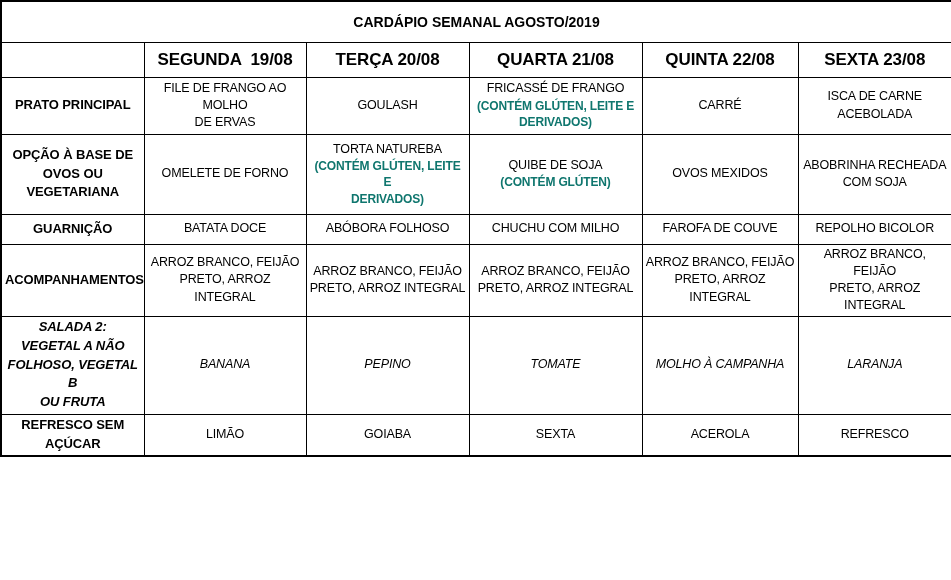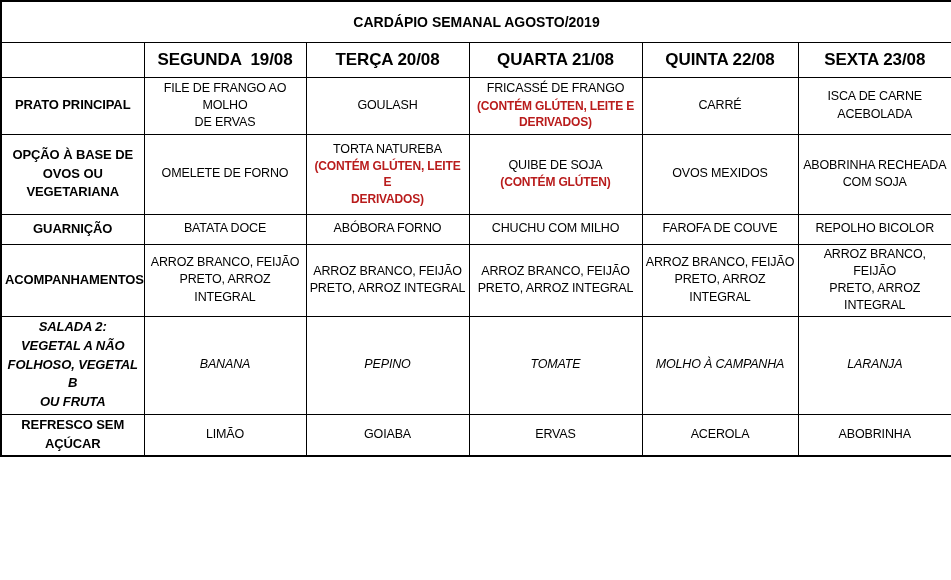--- a/index.html
+++ b/index.html
@@ -51,21 +51,21 @@
     line-height: 1.45;
     letter-spacing: -0.1px;
   }
   .data-cell {
     font-size: 12.5px;
     line-height: 1.38;
     letter-spacing: -0.15px;
   }
   .allergen {
     display: block;
-    color: #b91c1c;
+    color: #0f766e;
     font-weight: bold;
     font-size: 12px;
     letter-spacing: -0.15px;
   }
 </style>
 </head>
 <body>
 
 <div class="page">
   <table class="menu">
@@ -112,21 +112,21 @@
 DERIVADOS)</span></td>
       <td class="data-cell"><span>QUIBE DE SOJA</span><span class="allergen">(CONTÉM GLÚTEN)</span></td>
       <td class="data-cell"><span>OVOS MEXIDOS</span></td>
       <td class="data-cell"><span>ABOBRINHA RECHEADA
 COM SOJA</span></td>
     </tr>
 
     <tr class="r-guarn">
       <td class="label-cell">GUARNIÇÃO</td>
       <td class="data-cell"><span>BATATA DOCE</span></td>
-      <td class="data-cell"><span>ABÓBORA FORNO</span></td>
+      <td class="data-cell"><span>ABÓBORA FOLHOSO</span></td>
       <td class="data-cell"><span>CHUCHU COM MILHO</span></td>
       <td class="data-cell"><span>FAROFA DE COUVE</span></td>
       <td class="data-cell"><span>REPOLHO BICOLOR</span></td>
     </tr>
 
     <tr class="r-acomp">
       <td class="label-cell">ACOMPANHAMENTOS</td>
       <td class="data-cell"><span>ARROZ BRANCO, FEIJÃO
 PRETO, ARROZ INTEGRAL</span></td>
       <td class="data-cell"><span>ARROZ BRANCO, FEIJÃO
@@ -151,19 +151,19 @@
       <td class="data-cell"><span>MOLHO À CAMPANHA</span></td>
       <td class="data-cell"><span>LARANJA</span></td>
     </tr>
 
 
     <tr class="r-refs">
       <td class="label-cell">REFRESCO SEM
 AÇÚCAR</td>
       <td class="data-cell"><span>LIMÃO</span></td>
       <td class="data-cell"><span>GOIABA</span></td>
-      <td class="data-cell"><span>ERVAS</span></td>
+      <td class="data-cell"><span>SEXTA</span></td>
       <td class="data-cell"><span>ACEROLA</span></td>
-      <td class="data-cell"><span>ABOBRINHA</span></td>
+      <td class="data-cell"><span>REFRESCO</span></td>
     </tr>
   </tbody>
     </table>
 </div>
 
 </body></html>

